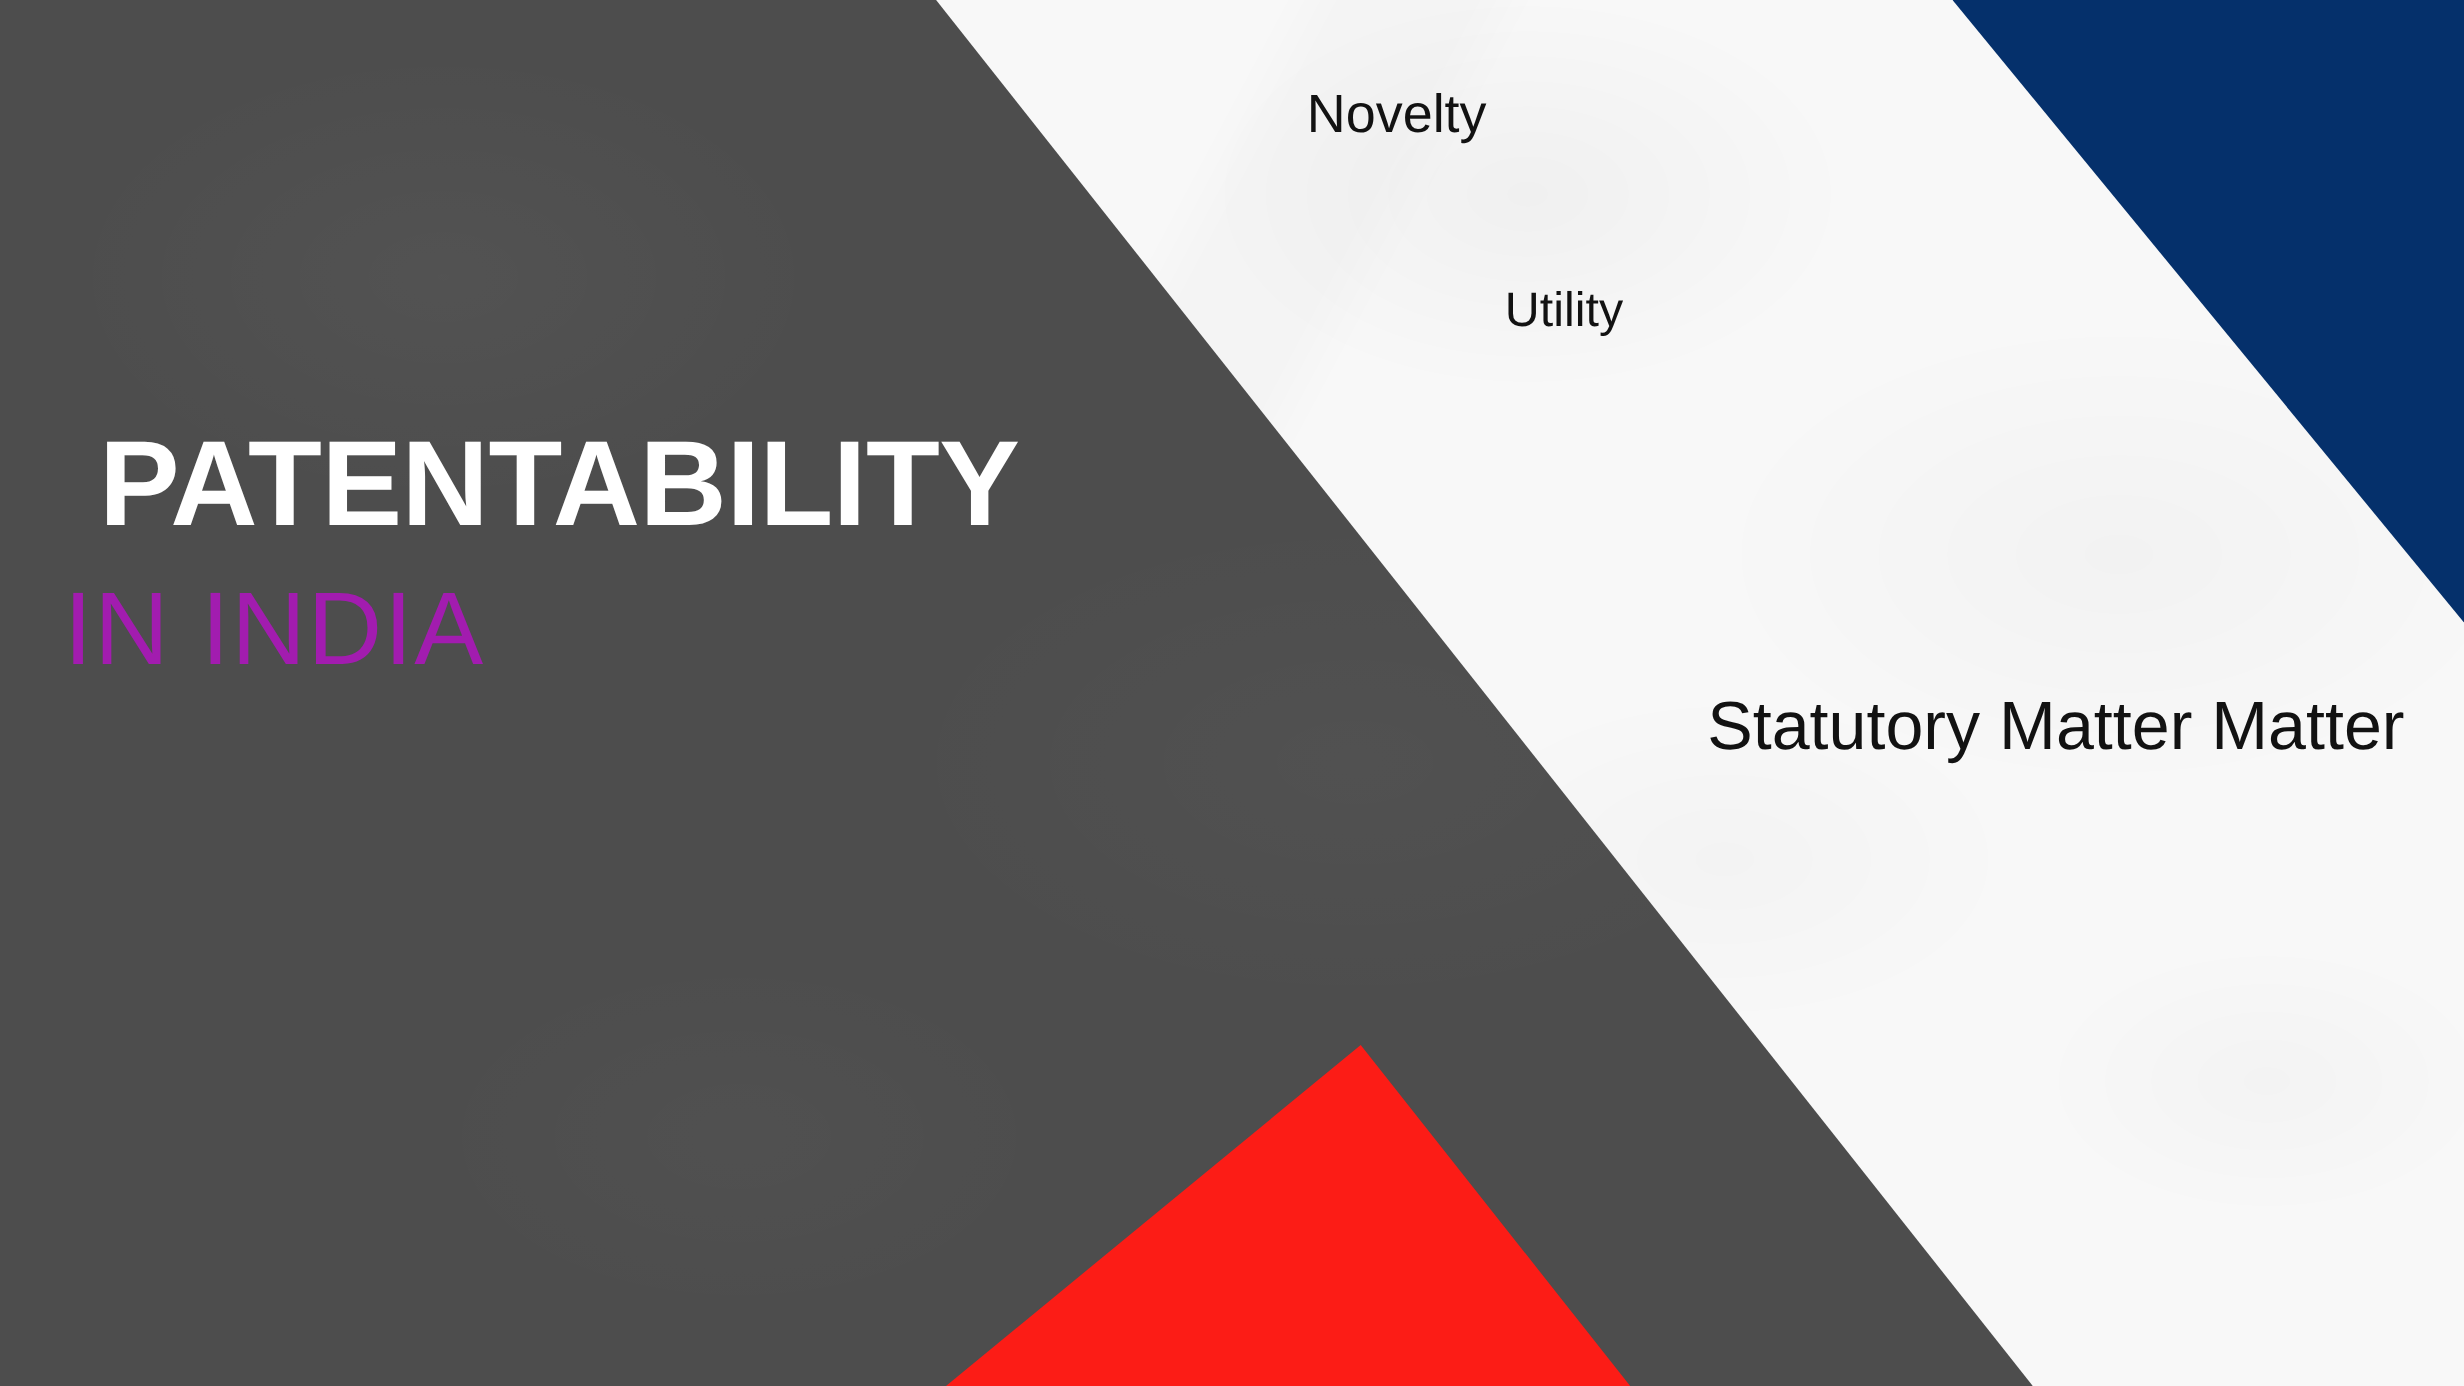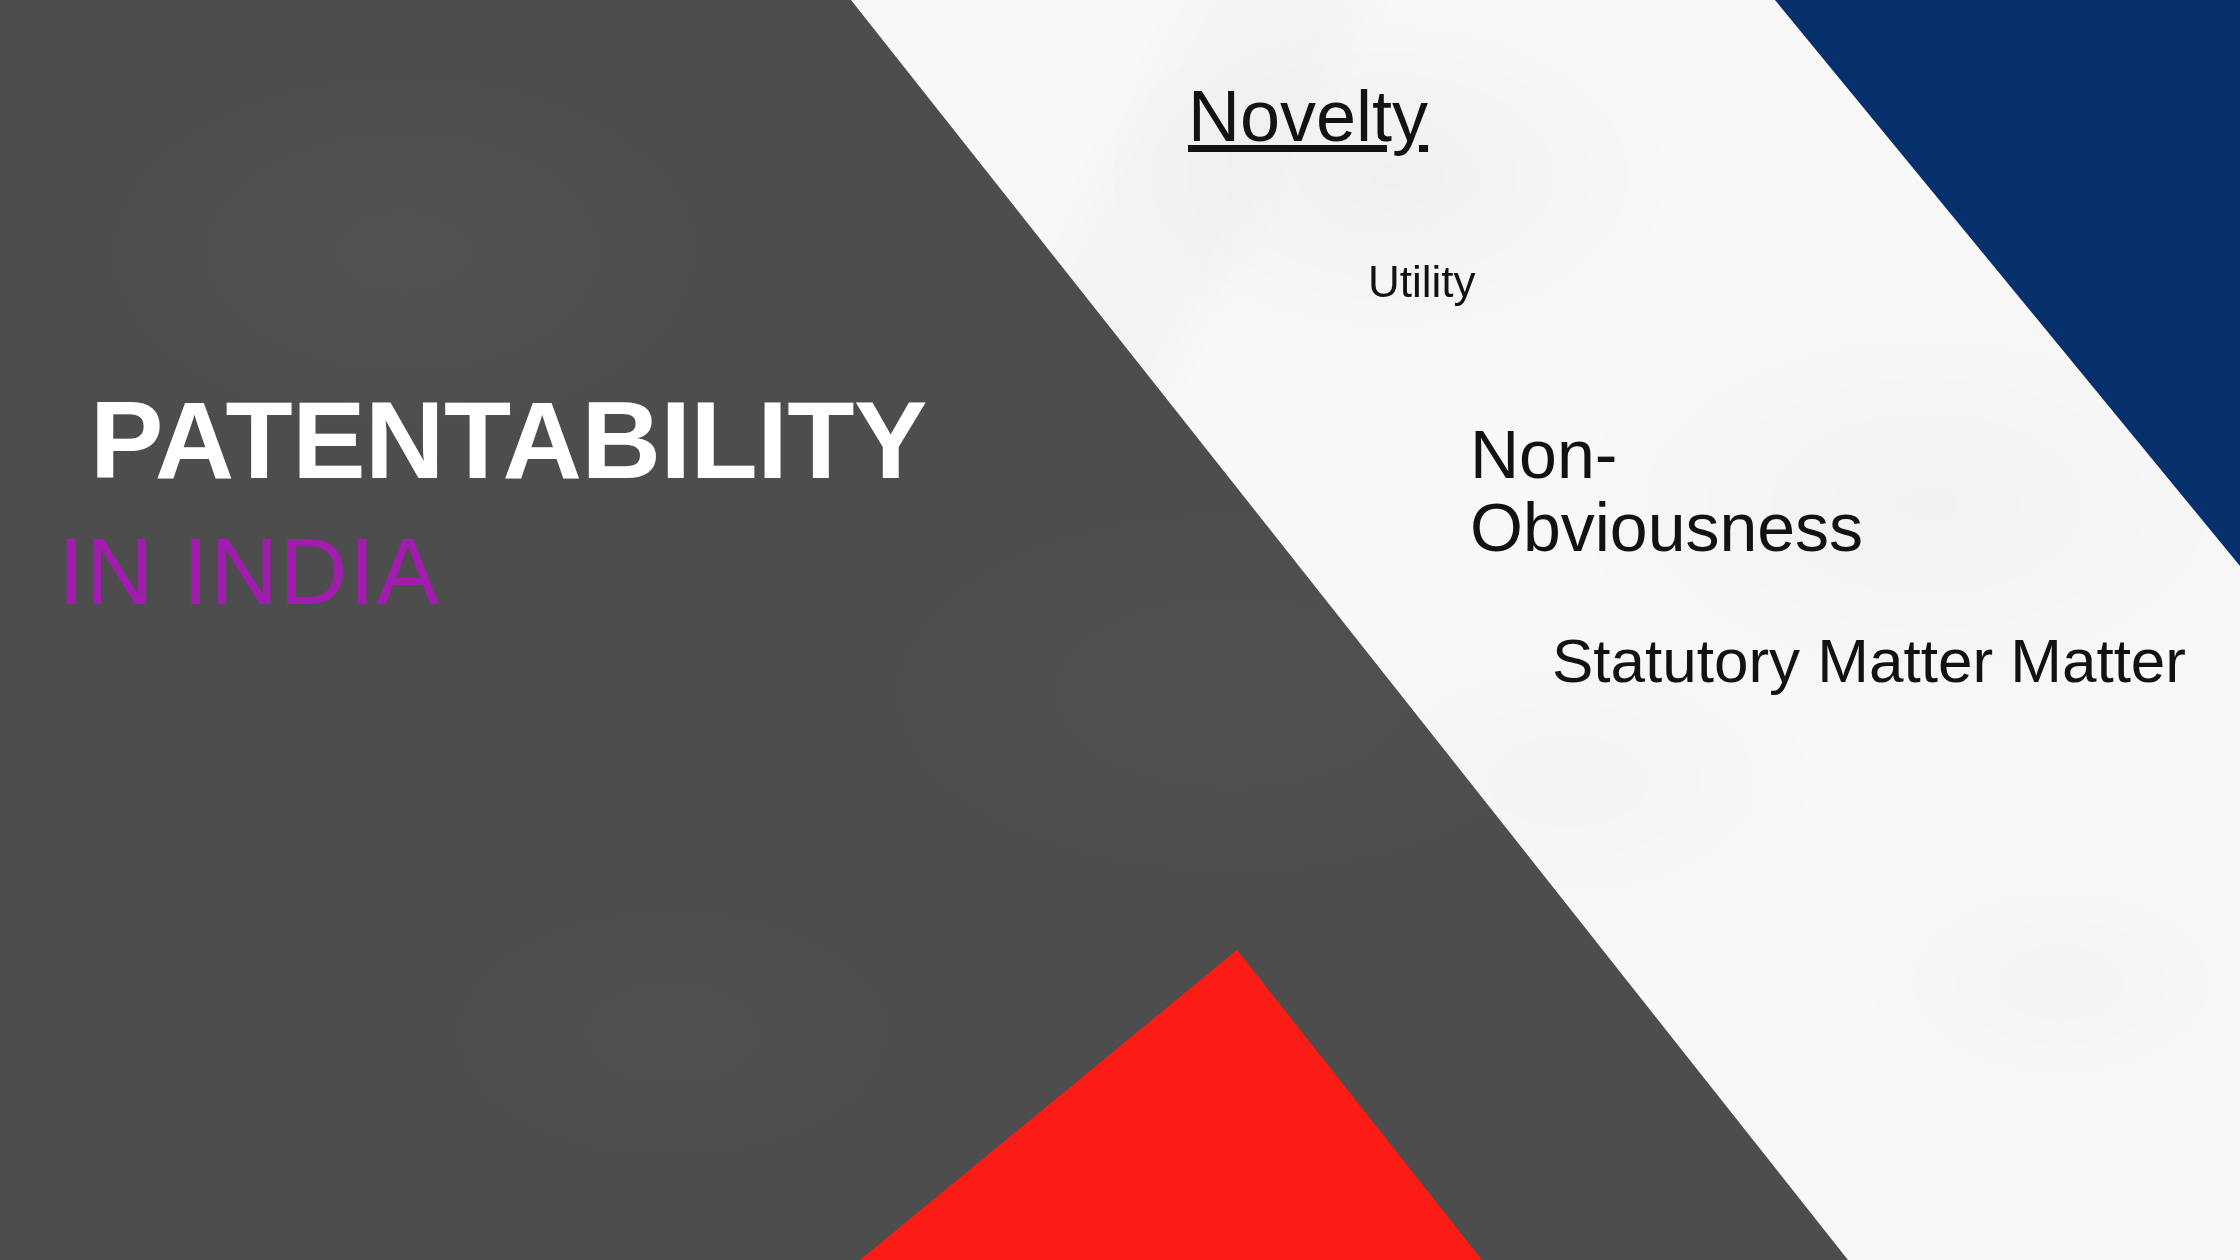--- a/index.html
+++ b/index.html
@@ -107,21 +107,21 @@
     top: 78px;
     width: 1090px;
     height: 1100px;
   }
   .criterion {
     position: absolute;
     color: #121212;
     font-weight: 400;
     line-height: 1.08;
   }
-  .criterion-0 { left: 48px;  top: 0px;   font-size: 72px; text-decoration: underline; }
+  .criterion-0 { left: 48px;  top: 0px;   font-size: 49px; }
   .criterion-1 { left: 228px; top: 180px; font-size: 44px; }
   .criterion-2 { left: 330px; top: 340px; font-size: 68px; width: 520px; }
   .criterion-3 { left: 412px; top: 550px; font-size: 62px; width: 640px; }
 </style>
 </head>
 <body>
 
 <div id="slide">
 
   <div class="layer band-white"></div>
@@ -133,17 +133,16 @@
   <div class="layer shape-red"></div>
 
   <div class="title-block">
     <div class="title-main">PATENTABILITY</div>
     <div class="title-sub">IN INDIA</div>
   </div>
 
   <div class="criteria">
     <div class="criterion criterion-0">Novelty</div>
     <div class="criterion criterion-1">Utility</div>
-    <div class="criterion criterion-2">Non-Obviousness</div>
     <div class="criterion criterion-3">Statutory Matter Matter</div>
   </div>
 
 </div>
 
 </body></html>

